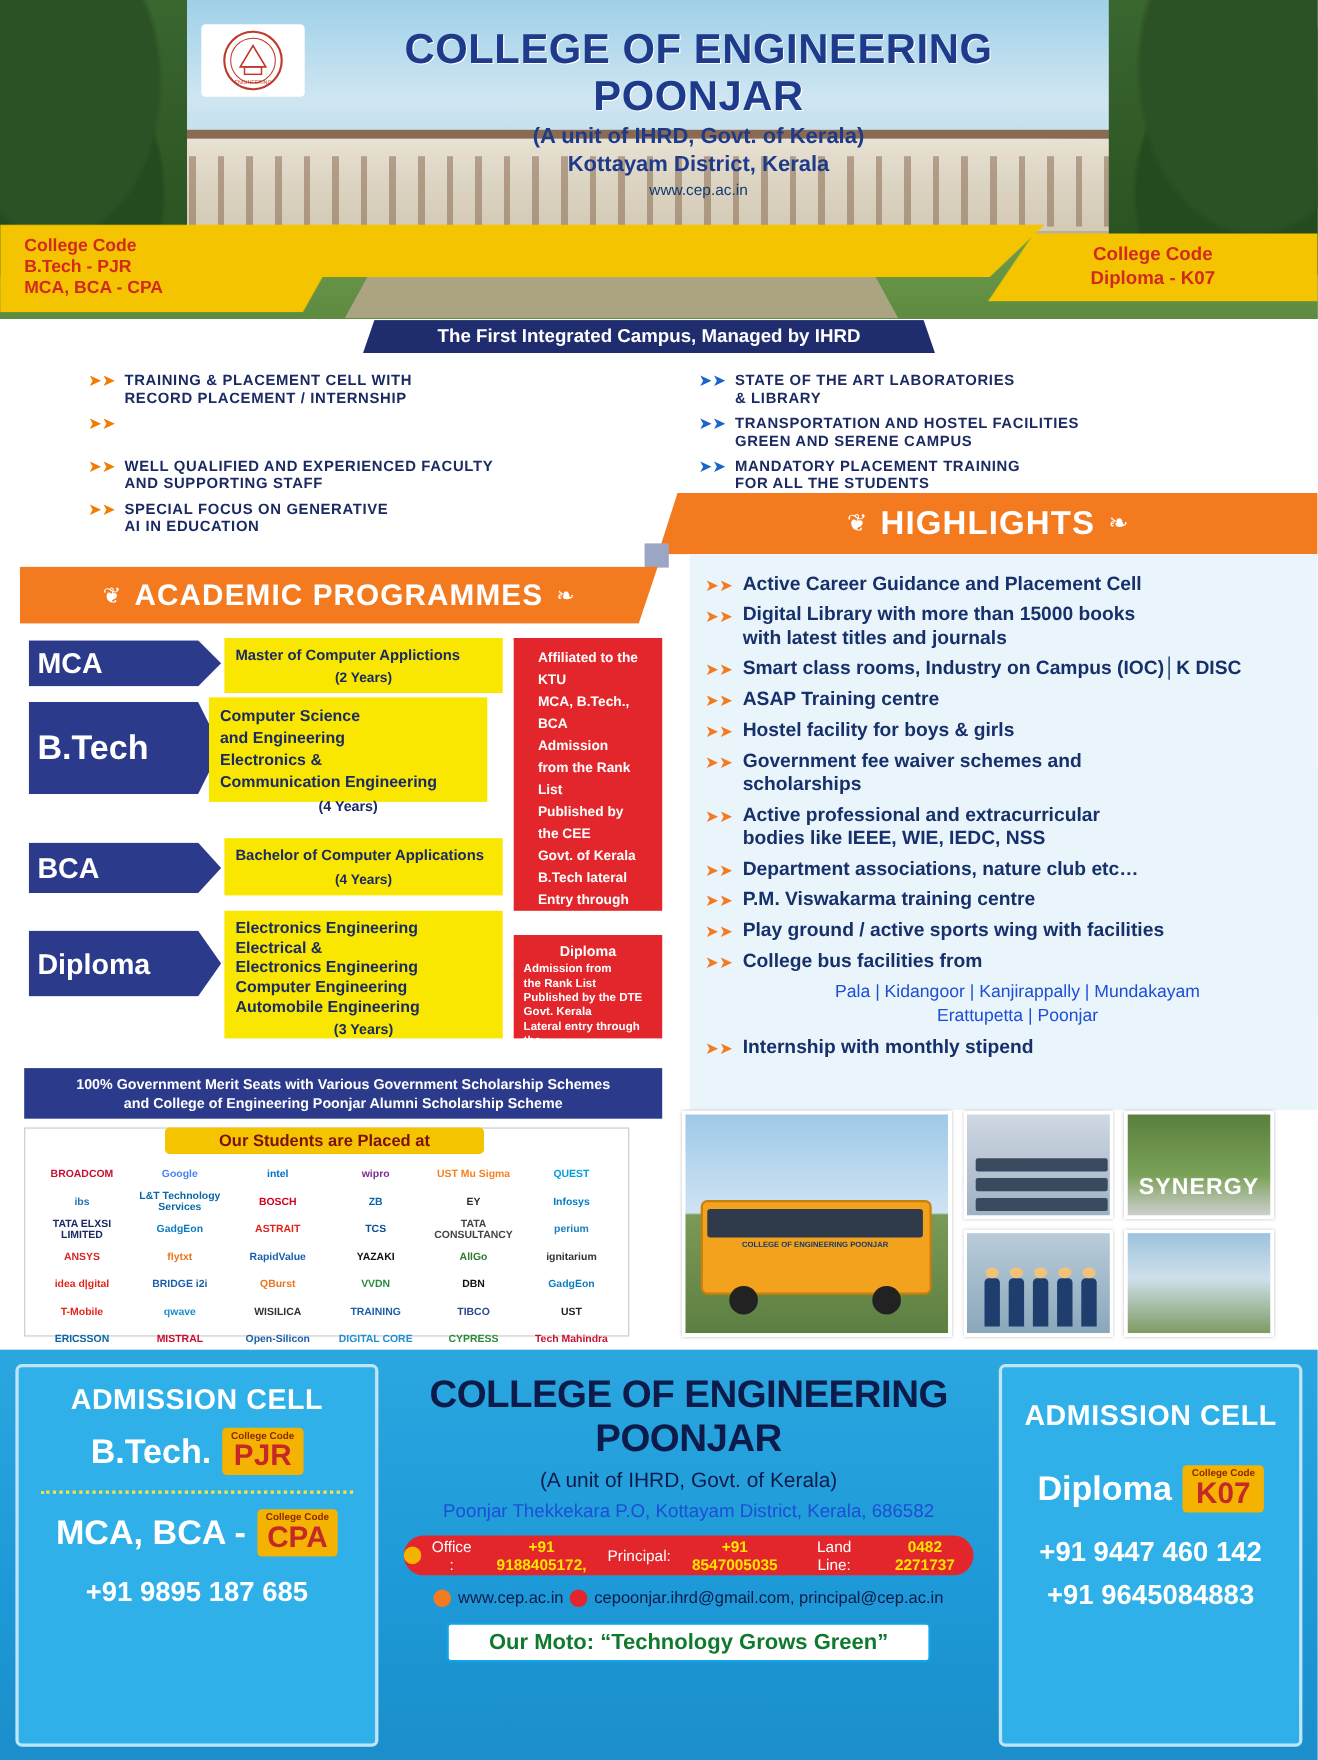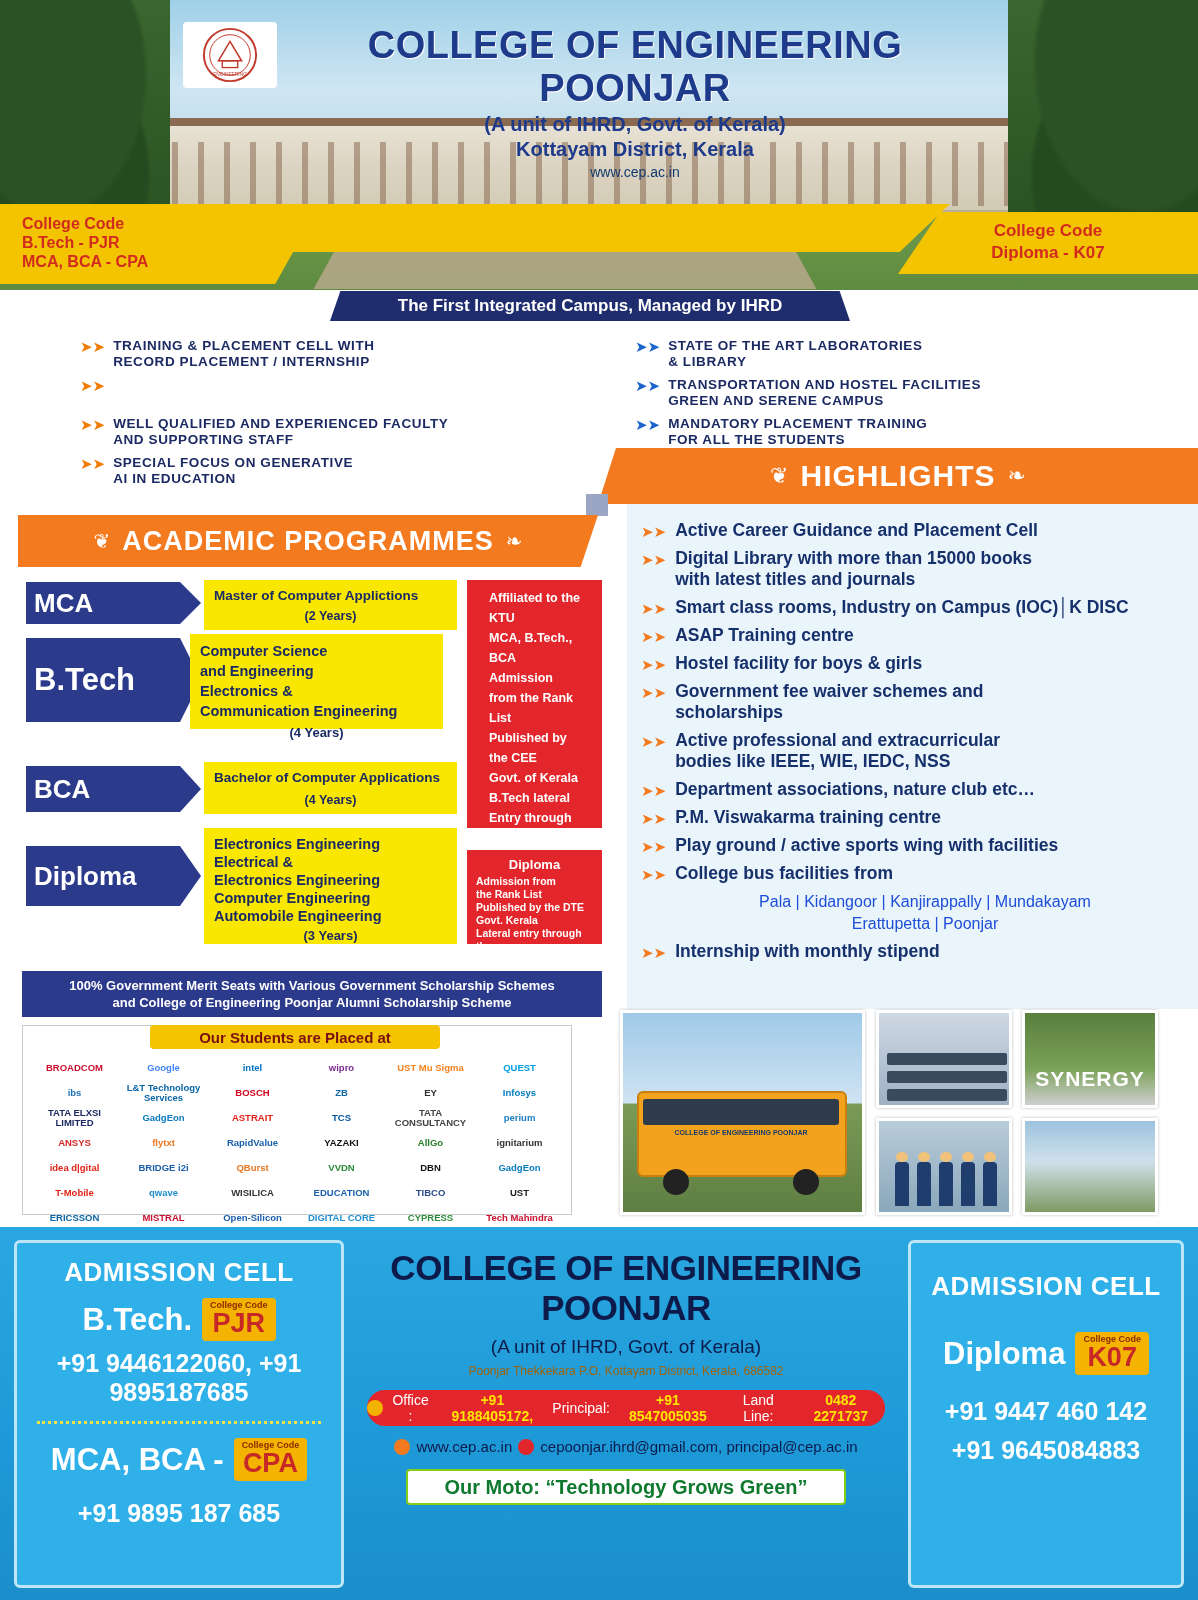--- a/index.html
+++ b/index.html
@@ -214,31 +214,31 @@
   .fp-big { color:#ffffff; font-size:31px; font-weight:bold; }
   .code-badge { background:#f5b301; border-radius:4px; padding:2px 8px 4px 8px; text-align:center; }
   .code-badge .cc { font-size:9px; color:#8a2b00; font-weight:bold; display:block; line-height:10px;}
   .code-badge .cv { font-size:27px; color:#c62828; font-weight:bold; display:block; line-height:27px;}
   .fp-phone { text-align:center; color:#ffffff; font-size:25px; font-weight:bold; margin-top:8px; }
   .dotline { border-top:3px dotted #f5e24a; margin:14px 20px; }
 
   .foot-center { position:absolute; left:352px; top:1248px; width:548px; text-align:center; }
   .fc-title { font-size:35px; font-weight:bold; color:#0d1b4b; letter-spacing:-.5px;}
   .fc-sub { font-size:19px; color:#0d1b4b; margin-top:8px; font-weight:normal;}
-  .fc-addr { font-size:12px; color:#a16207; margin-top:6px;}
+  .fc-addr { font-size:17px; color:#1d4ed8; margin-top:6px;}
   .fc-pill {
     margin:12px auto 0 auto; width:518px; height:36px; background:#e3262b; border-radius:18px;
     display:flex; align-items:center; justify-content:center; gap:6px; color:#ffffff; font-size:14px;
   }
   .fc-pill b { color:#ffe600; }
   .fc-web { margin-top:12px; font-size:15px; color:#0d1b4b; display:flex; align-items:center; justify-content:center; gap:6px;}
   .fc-moto {
     margin:14px auto 0 auto; width:440px; height:36px; background:#ffffff; border-radius:4px;
     display:flex; align-items:center; justify-content:center; color:#0f7a2e; font-size:20px; font-weight:bold;
-    border:2px solid #84cc16;
+    border:2px solid #0ea5e9;
   }
   .mini-icon { display:inline-block; width:16px; height:16px; border-radius:50%; background:#f5b301; }
   .mini-icon.red { background:#e3262b; }
   .mini-icon.orange { background:#f47a20; }
 </style>
 </head>
 <body>
 
 <div class="page">
 
@@ -476,21 +476,21 @@
     <div class="logo-cell" style="color:#333">ignitarium</div>
     <div class="logo-cell" style="color:#e2231a">idea d|gital</div>
     <div class="logo-cell" style="color:#1b5faa">BRIDGE i2i</div>
     <div class="logo-cell" style="color:#e87722">QBurst</div>
     <div class="logo-cell" style="color:#2c8c3c">VVDN</div>
     <div class="logo-cell" style="color:#111">DBN</div>
     <div class="logo-cell" style="color:#0a7bbf">GadgEon</div>
     <div class="logo-cell" style="color:#e2231a">T-Mobile</div>
     <div class="logo-cell" style="color:#1b8ecb">qwave</div>
     <div class="logo-cell" style="color:#333">WISILICA</div>
-    <div class="logo-cell" style="color:#1b5faa">EDUCATION</div>
+    <div class="logo-cell" style="color:#1b5faa">TRAINING</div>
     <div class="logo-cell" style="color:#2a4a8c">TIBCO</div>
     <div class="logo-cell" style="color:#222">UST</div>
     <div class="logo-cell" style="color:#0a66a7">ERICSSON</div>
     <div class="logo-cell" style="color:#c8102e">MISTRAL</div>
     <div class="logo-cell" style="color:#1b5faa">Open-Silicon</div>
     <div class="logo-cell" style="color:#1f8fd0">DIGITAL CORE</div>
     <div class="logo-cell" style="color:#2c8c3c">CYPRESS</div>
     <div class="logo-cell" style="color:#c8102e">Tech Mahindra</div>
     <div class="logo-cell" style="color:#2a4a8c">experion</div>
     <div class="logo-cell" style="color:#6a9a2a">Innovature</div>
@@ -527,21 +527,20 @@
 
   <div class="foot-panel fp-left">
     <div class="fp-title">ADMISSION CELL</div>
     <div class="fp-row">
       <span class="fp-big">B.Tech.</span>
       <span class="code-badge">
         <span class="cc">College Code</span>
         <span class="cv">PJR</span>
       </span>
     </div>
-    <div class="fp-phone">+91 9446122060, +91 9895187685</div>
     <div class="dotline"></div>
     <div class="fp-row">
       <span class="fp-big">MCA, BCA -</span>
       <span class="code-badge">
         <span class="cc">College Code</span>
         <span class="cv">CPA</span>
       </span>
     </div>
     <div class="fp-phone" style="margin-top:18px">+91 9895 187 685</div>
   </div>

